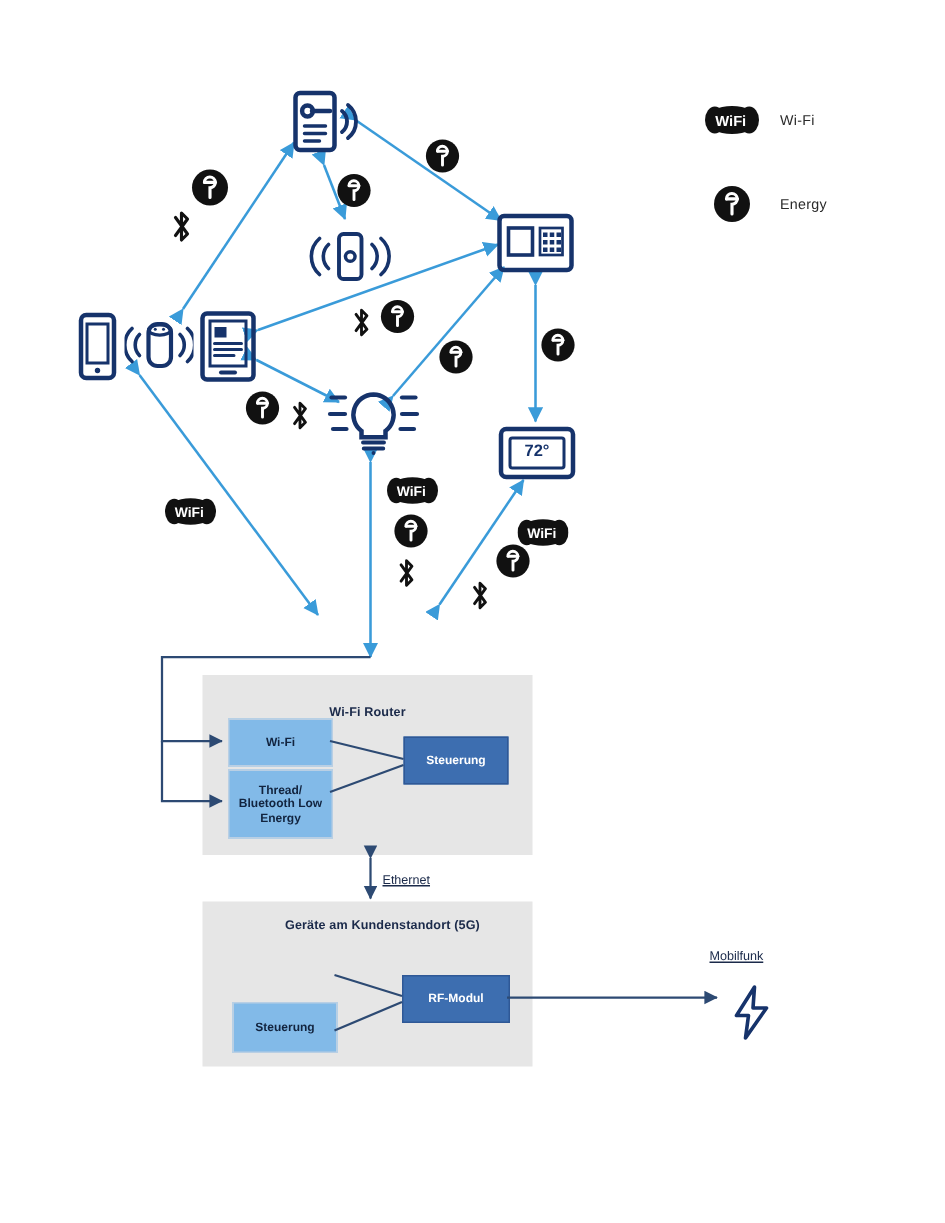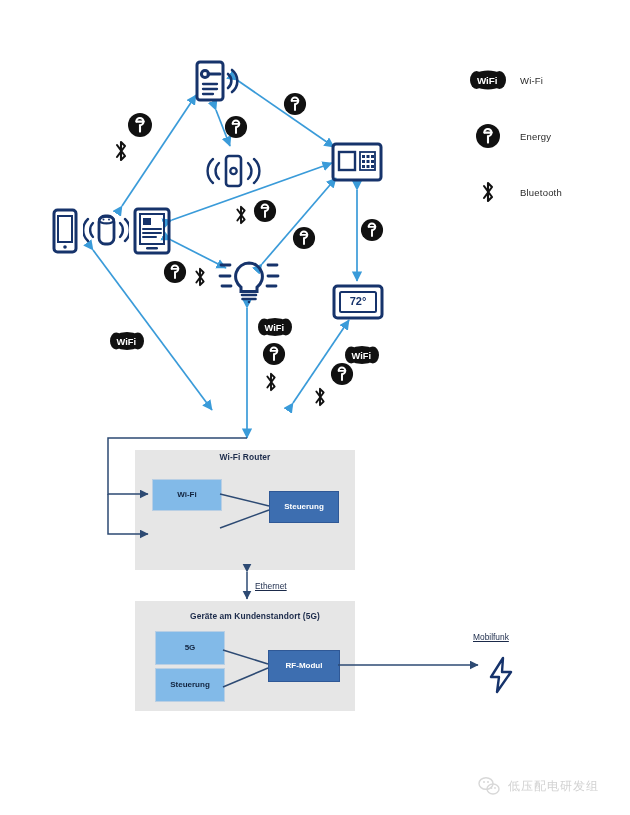--- a/index.html
+++ b/index.html
@@ -269,45 +269,39 @@
       <span class="legend-badge">
         <svg width="26" height="26" viewBox="0 0 26 26">
           <circle cx="13" cy="13" r="12" fill="#111111"></circle>
           <path d="M9.3 9.6 a3.6 3.6 0 1 1 3.7 3.6 v6.4" fill="none" stroke="#ffffff" stroke-width="2.1" stroke-linecap="round"></path>
           <path d="M16.6 9.6 H9.6" stroke="#ffffff" stroke-width="2.1" stroke-linecap="round"></path>
         </svg>
       </span>
       <span class="legend-label">Energy</span>
     </div>
 
-    <div class="legend-row">
-      <span class="legend-badge">
-        <svg width="22" height="28" viewBox="0 0 22 26">
-          <path d="M7 7 L15 18 L11 22 V4 L15 8 L7 19" fill="none" stroke="#111111" stroke-width="2.1" stroke-linejoin="round" stroke-linecap="round"></path>
-        </svg>
-      </span>
-      <span class="legend-label">Bluetooth</span>
-    </div>
 
   </div>
 
   <div class="panel" style="left:135px;top:450px;width:220px;height:120px;">
-    <div class="panel-title" style="top:2px;">Wi-Fi Router</div>
+    <div class="panel-title" style="top:19px;">Wi-Fi Router</div>
   </div>
 
   <div class="blk light" style="left:152px;top:479px;width:68px;height:30px;">Wi-Fi</div>
 
+  <div class="blk light" style="left:152px;top:513px;width:68px;height:44px;white-space:pre-line;">Thread/
+Bluetooth Low
+Energy</div>
 
   <div class="blk dark" style="left:269px;top:491px;width:68px;height:30px;">Steuerung</div>
 
   <div class="panel" style="left:135px;top:601px;width:220px;height:110px;">
     <div class="panel-title" style="top:10px;padding-left:20px;">Geräte am Kundenstandort (5G)</div>
   </div>
 
-  <div class="blk light" style="left:155px;top:631px;width:68px;height:32px;">5G</div>
 
   <div class="blk light" style="left:155px;top:668px;width:68px;height:32px;">Steuerung</div>
 
   <div class="blk dark" style="left:268px;top:650px;width:70px;height:30px;">RF-Modul</div>
 
   <svg class="layer">
     <g stroke="#2d4a73" stroke-width="1.5" fill="none">
 
       <path d="M247 438 H108 V494 H148" marker-end="url(#ahs)"></path>
       <path d="M108 494 V534 H148" marker-end="url(#ahs)"></path>
@@ -325,25 +319,14 @@
   </svg>
 
   <div class="edge-label" style="left:255px;top:581px;">Ethernet</div>
 
   <div class="edge-label" style="left:473px;top:632px;">Mobilfunk</div>
 
   <svg class="abs" style="left:487px;top:656px;" width="28" height="38" viewBox="0 0 28 38">
     <path d="M16 2 L4 21 H12 L10 36 L24 16 H15 z" fill="none" stroke="#16336b" stroke-width="2.4" stroke-linejoin="round"></path>
   </svg>
 
-  <div class="watermark">
-    <svg width="22" height="20" viewBox="0 0 22 20">
-      <ellipse cx="8" cy="7.5" rx="7" ry="5.8" fill="none" stroke="#d8d8d8" stroke-width="1.4"></ellipse>
-      <ellipse cx="15" cy="13" rx="6" ry="5" fill="none" stroke="#d8d8d8" stroke-width="1.4"></ellipse>
-      <circle cx="6" cy="6" r="1" fill="#d8d8d8"></circle>
-        <circle cx="10" cy="6" r="1" fill="#d8d8d8"></circle>
-      <circle cx="13.5" cy="12" r=".9" fill="#d8d8d8"></circle>
-        <circle cx="17" cy="12" r=".9" fill="#d8d8d8"></circle>
-    </svg>
-    <span class="wm-text">低压配电研发组</span>
-  </div>
 
 </div>
 
 </body></html>

